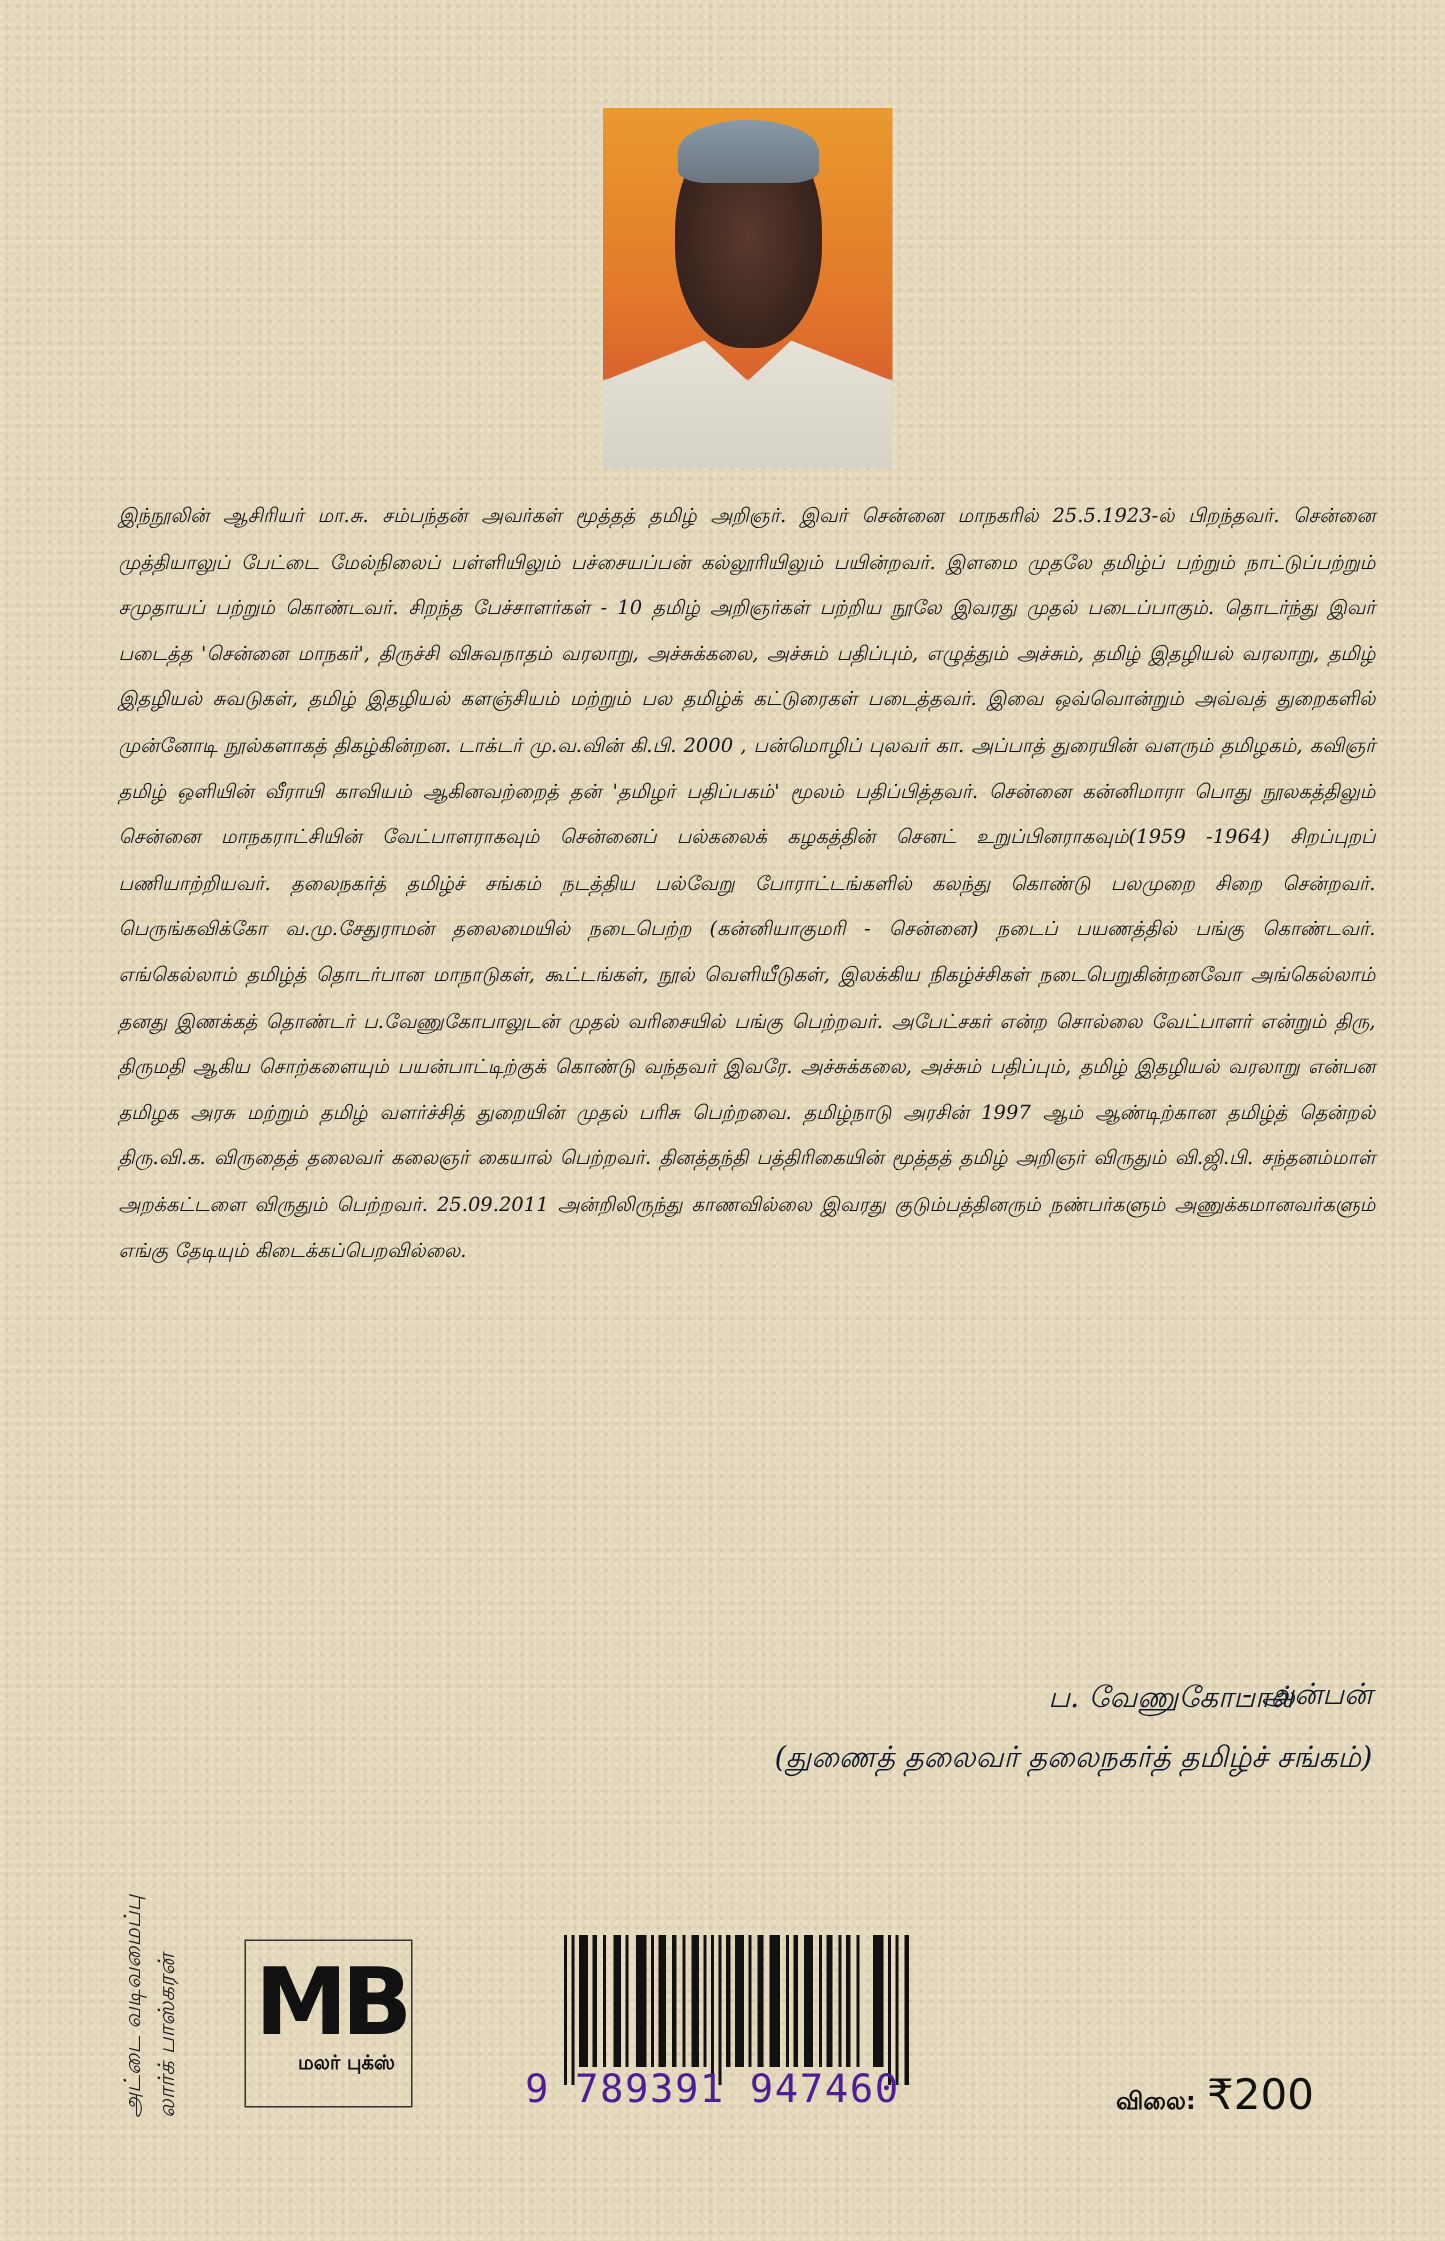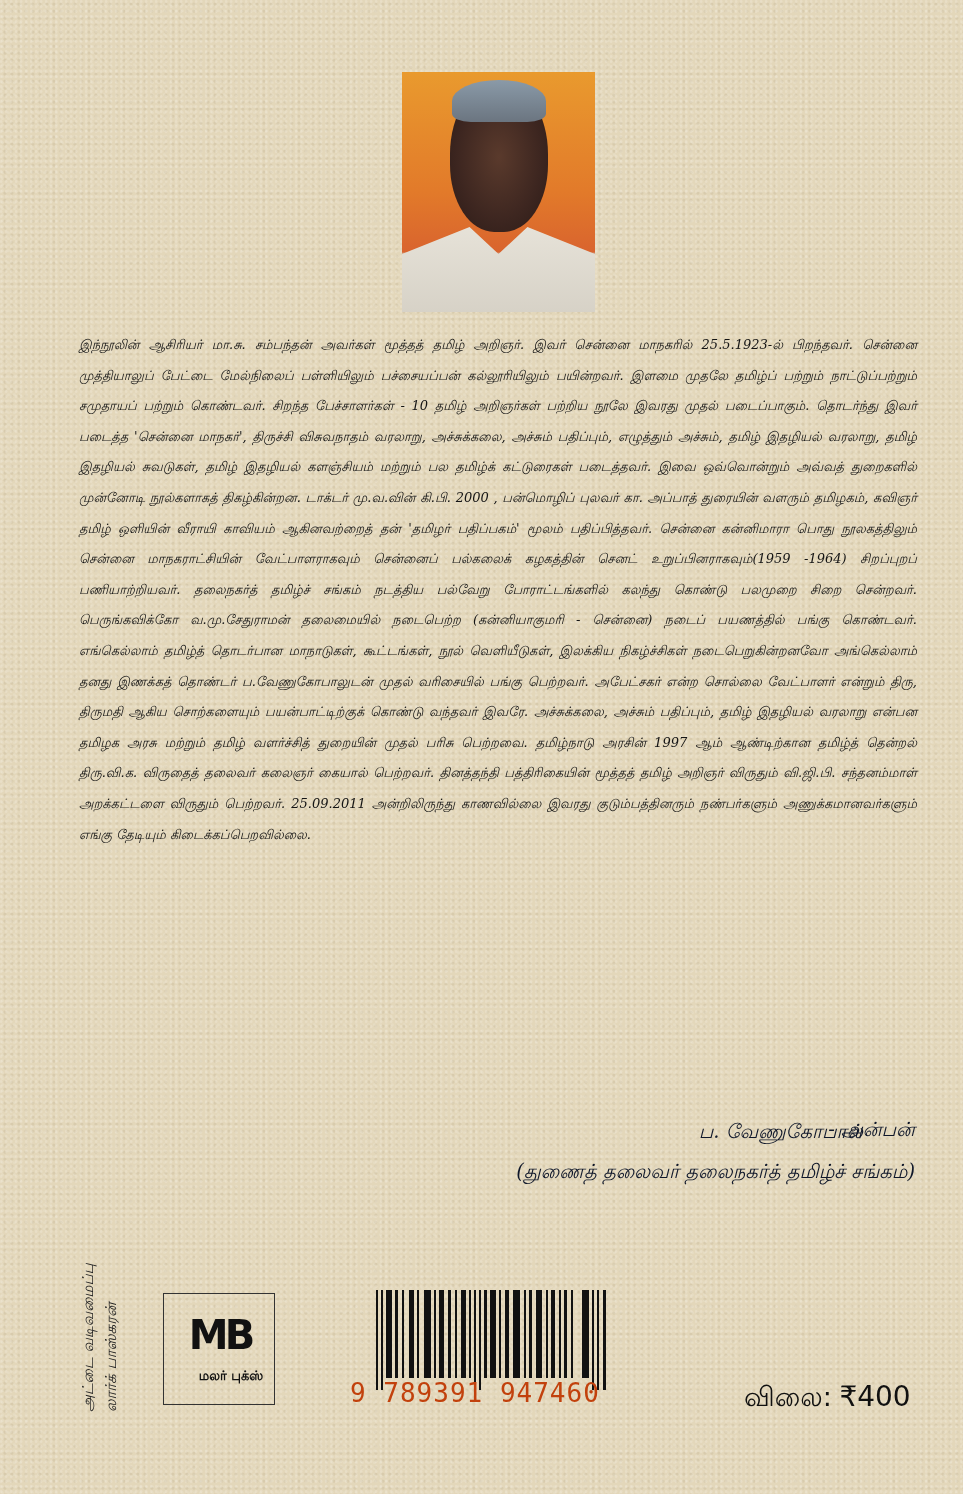--- a/index.html
+++ b/index.html
@@ -51,38 +51,38 @@
   .credit span {
     writing-mode: vertical-rl; transform: rotate(180deg);
     font-family: "DejaVu Sans", sans-serif; font-size: 15px; color: #222; font-style: italic;
   }
   .logo {
     position: absolute; left: 163px; top: 1293px; width: 112px; height: 112px;
     border: 1.5px solid #333; box-sizing: border-box;
   }
   .logo .mark {
     position: absolute; left: 6px; top: 16px; width: 100px; height: 50px;
-    font-family: "DejaVu Sans", sans-serif; font-weight: bold; font-size: 40px; line-height: 50px;
+    font-family: "DejaVu Sans", sans-serif; font-weight: bold; font-size: 62px; line-height: 50px;
     color: #111; letter-spacing: -4px; text-align: center;
   }
   .logo .name {
     position: absolute; left: 12px; top: 74px; width: 100%; text-align: center;
     font-size: 13px; font-weight: bold; color: #111;
   }
   .barcode {
     position: absolute; left: 376px; top: 1290px; width: 234px; height: 100px;
   }
   .isbn {
     position: absolute; left: 350px; top: 1378px; width: 260px;
-    font-family: "DejaVu Sans Mono", monospace; font-size: 26px; letter-spacing: 1px; color: #c2410c;
+    font-family: "DejaVu Sans Mono", monospace; font-size: 26px; letter-spacing: 1px; color: #4c1d95;
   }
   .price {
     position: absolute; left: 744px; top: 1380px; font-size: 24px; color: #111;
   }
-  .price .lbl { font-weight: normal; font-size: 27px; }
+  .price .lbl { font-weight: bold; font-size: 16px; }
   .price .amt { font-size: 28px; }
 </style>
 </head>
 <body>
 
 <div class="photo">
   <div class="head"></div>
   <div class="hair"></div>
   <div class="shirt"></div>
 </div>
@@ -137,14 +137,14 @@
     <rect x="206" y="0" width="7" height="88"></rect>
     <rect x="216" y="0" width="2" height="100"></rect>
     <rect x="221" y="0" width="2" height="100"></rect>
     <rect x="227" y="0" width="3" height="100"></rect>
   </g>
 </svg>
 <div class="isbn">9 789391 947460</div>
 
 <div class="price">
   <span class="lbl">விலை:</span>
-  <span class="amt">₹400</span>
+  <span class="amt">₹200</span>
 </div>
 
 </body></html>

